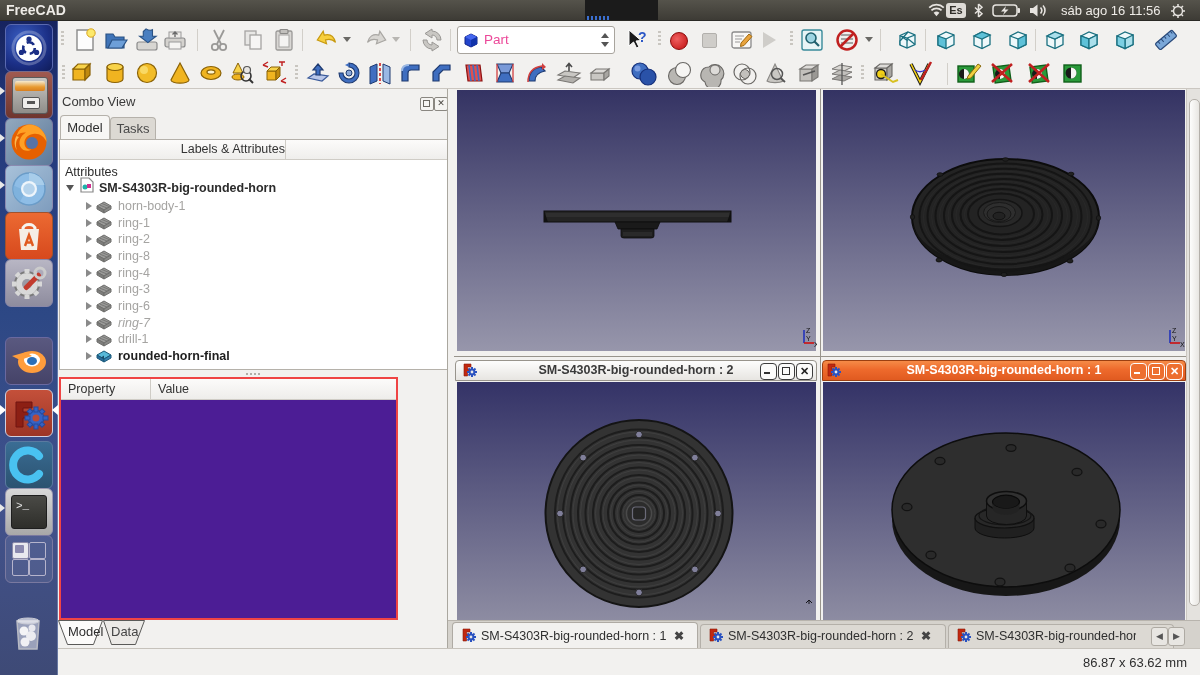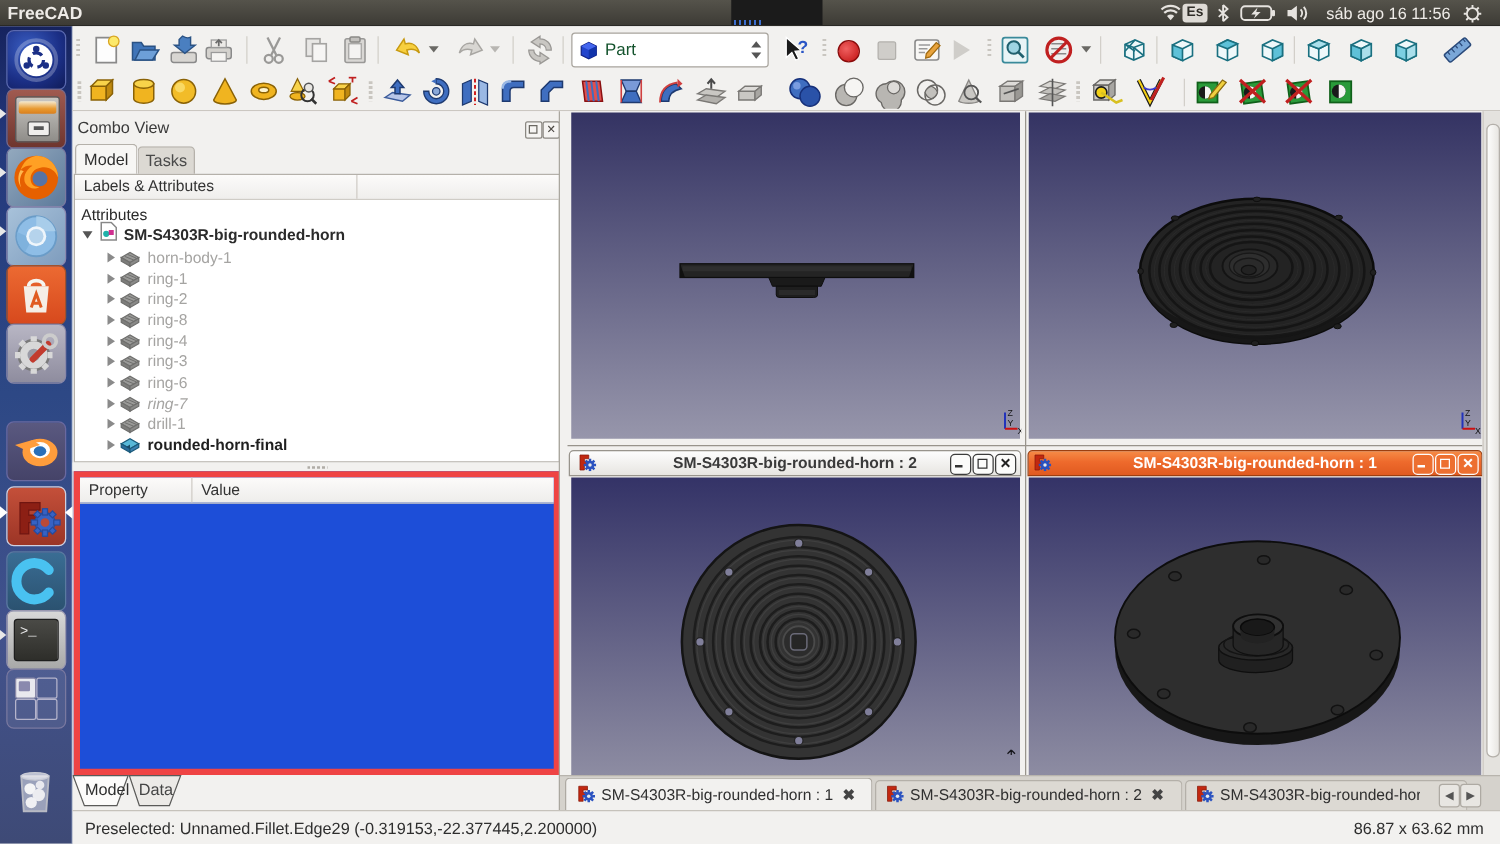--- a/index.html
+++ b/index.html
@@ -247,21 +247,21 @@
     </g>
   </svg>
   <div class="a" style="left:392px;top:8px;width:1px;height:22px;background:#d2cfc9;"></div>
 
   <div class="a" style="left:399px;top:5px;width:158px;height:28px;background:#fff;border:1px solid #a8a49d;border-radius:3px;box-sizing:border-box;">
     <svg class="a" style="left:4px;top:4px" width="18" height="18" viewBox="0 0 18 18">
       <path d="M3 6 L9 3 L15 6 L15 13 L9 16 L3 13 Z" fill="#2244cc" stroke="#112288" stroke-width="1"></path>
       <path d="M3 6 L9 9 L15 6 L9 3 Z" fill="#4466ee"></path>
       <path d="M9 9 L9 16 L15 13 L15 6 Z" fill="#1133aa"></path>
     </svg>
-    <div class="a" style="left:26px;top:5px;font-size:13.5px;color:#14532d;">Part</div>
+    <div class="a" style="left:26px;top:5px;font-size:13.5px;color:#ec4899;">Part</div>
     <div class="a" style="right:5px;top:6px;width:0;height:0;border-left:4px solid transparent;border-right:4px solid transparent;border-bottom:5px solid #555;"></div>
     <div class="a" style="right:5px;top:15px;width:0;height:0;border-left:4px solid transparent;border-right:4px solid transparent;border-top:5px solid #555;"></div>
   </div>
 
   <svg class="ico" style="left:567px;top:7px" width="24" height="24" viewBox="0 0 24 24">
     <path d="M4 2 L4 18 L8.5 14 L11.5 20 L14 19 L11 13 L16 12.5 Z" fill="#1a1a1a" stroke="#fff" stroke-width="1"></path>
     <text x="13" y="14" font-size="14" font-weight="bold" fill="#2a56c6" font-family="Liberation Sans">?</text>
   </svg>
   <div class="a" style="left:600px;top:10px;width:3px;height:16px;background:repeating-linear-gradient(#c9c6c0 0 2px,#f2f1ef 2px 4px);"></div>
 
@@ -541,21 +541,21 @@
 
   <div class="a" style="left:362px;top:8px;width:12px;height:12px;border:1px solid #8a8781;border-radius:2px;background:#f5f4f2;">
      <div class="a" style="left:2px;top:2px;width:5px;height:5px;border:1px solid #6b6862;"></div>
   </div>
   <div class="a" style="left:376px;top:8px;width:12px;height:12px;border:1px solid #8a8781;border-radius:2px;background:#f5f4f2;font-size:9px;line-height:11px;text-align:center;color:#4a4742;">✕</div>
 
   <div class="a" style="left:2px;top:26px;width:48px;height:24px;background:#f7f6f4;border:1px solid #b5b1aa;border-bottom:none;border-radius:4px 4px 0 0;font-size:13px;color:#2f2f2f;text-align:center;line-height:24px;">Model</div>
   <div class="a" style="left:52px;top:28px;width:44px;height:22px;background:#dcd9d3;border:1px solid #b5b1aa;border-bottom:none;border-radius:4px 4px 0 0;font-size:13px;color:#4a4a4a;text-align:center;line-height:22px;">Tasks</div>
 
   <div class="a" style="left:1px;top:50px;width:389px;height:231px;background:#ffffff;border:1px solid #b5b1aa;box-sizing:border-box;">
-    <div class="a" style="left:0;top:0;width:100%;height:20px;background:linear-gradient(#fcfbfa,#efeeec);border-bottom:1px solid #cfccc6;box-sizing:border-box;">
+    <div class="a" style="left:0;top:0;width:100%;height:20px;background:linear-gradient(#fcfbfa,#efeeec);border-bottom:1px solid #cfccc6;box-sizing:border-box;text-align:right;">
       <div class="a" style="left:0;top:0;width:226px;height:19px;border-right:1px solid #cfccc6;font-size:12.5px;color:#333;padding:2px 0 0 7px;box-sizing:border-box;">Labels &amp; Attributes</div>
     </div>
     <div id="tree" class="a" style="left:0;top:20px;width:100%;height:263px;font-size:12.5px;color:#2b2b2b;">
       <div class="a" style="left:5px;top:5px;">Attributes</div>
       <div class="a" style="left:6px;top:25px;width:0;height:0;border-left:4.5px solid transparent;border-right:4.5px solid transparent;border-top:6px solid #555;"></div>
       <svg class="a" style="left:20px;top:17px" width="14" height="16" viewBox="0 0 14 16">
           <path d="M1 1 L9 1 L13 5 L13 15 L1 15 Z" fill="#fff" stroke="#888" stroke-width="1.2"></path>
           <circle cx="5" cy="10" r="2.5" fill="#20b2aa"></circle>
           <rect x="7" y="7" width="4" height="4" fill="#d03090"></rect>
         </svg>
@@ -640,21 +640,21 @@
           <path d="M5 8.5 L8 6.5 L8 10" fill="#184a68"></path>
         </svg>
         <div class="a" style="left:58px;top:188.85px;font-weight:bold;color:#1f1f1f;">rounded-horn-final</div>
     </div>
   </div>
 
   <div class="a" style="left:0;top:281px;width:391px;height:7px;background:#f2f1ef;">
     <div class="a" style="left:188px;top:3px;width:16px;height:2px;background:repeating-linear-gradient(90deg,#b0ada7 0 2px,#f2f1ef 2px 4px);"></div>
   </div>
 
-  <div class="a" style="left:1px;top:288px;width:389px;height:243px;background:#1d4ed8;border:5px solid #ef4444;box-sizing:border-box;">
+  <div class="a" style="left:1px;top:288px;width:339px;height:243px;background:#4c1d95;border:2px solid #ef4444;box-sizing:border-box;">
     <div class="a" style="left:0;top:0;width:100%;height:21px;background:linear-gradient(#fcfbfa,#eeedeb);border-bottom:1px solid #cfccc6;box-sizing:border-box;">
       <div class="a" style="left:0;top:0;width:90px;height:20px;border-right:1px solid #cfccc6;font-size:12.5px;color:#333;padding:3px 0 0 7px;box-sizing:border-box;">Property</div>
       <div class="a" style="left:97px;top:3px;font-size:12.5px;color:#333;">Value</div>
     </div>
   </div>
 
   <div id="vdtabs" class="a" style="left:0;top:531px;width:391px;height:27px;">
     <svg width="160" height="26" viewBox="0 0 160 26" class="a" style="left:0;top:0;">
       <path d="M0.5 0.5 L44.5 0.5 L35.5 24.5 L9.5 24.5 Z" fill="#fcfbfa" stroke="#5a5a58" stroke-width="1"></path>
       <path d="M45.5 0.5 L86.5 0.5 L77.5 24.5 L53.5 24.5 Z" fill="#eceae7" stroke="#5a5a58" stroke-width="1"></path>
@@ -922,15 +922,14 @@
         </g>
         <circle cx="9" cy="9" r="1.4" fill="#e8e8e8"></circle>
       </svg>
     </div>
   <div class="a" style="left:528px;top:8px;width:160px;overflow:hidden;font-size:12.5px;color:#2f2f2f;white-space:nowrap;">SM-S4303R-big-rounded-horn : 3</div>
   <div class="a" style="left:703px;top:6px;width:15px;height:17px;border:1px solid #aeaaa3;border-radius:3px;background:#e8e6e2;font-size:9px;text-align:center;line-height:16px;color:#555;">◀</div>
   <div class="a" style="left:720px;top:6px;width:15px;height:17px;border:1px solid #aeaaa3;border-radius:3px;background:#e8e6e2;font-size:9px;text-align:center;line-height:16px;color:#555;">▶</div>
 </div>
 
 <div class="a" style="left:58px;top:648px;width:1142px;height:27px;background:#f2f1ef;border-top:1px solid #c6c2bb;box-sizing:border-box;">
-  <div class="a" style="left:10px;top:6px;font-size:13px;color:#2e2e2e;">Preselected: Unnamed.Fillet.Edge29 (-0.319153,-22.377445,2.200000)</div>
   <div class="a" style="right:13px;top:6px;font-size:13px;color:#2e2e2e;">86.87 x 63.62 mm</div>
 </div>
 
 </body></html>

